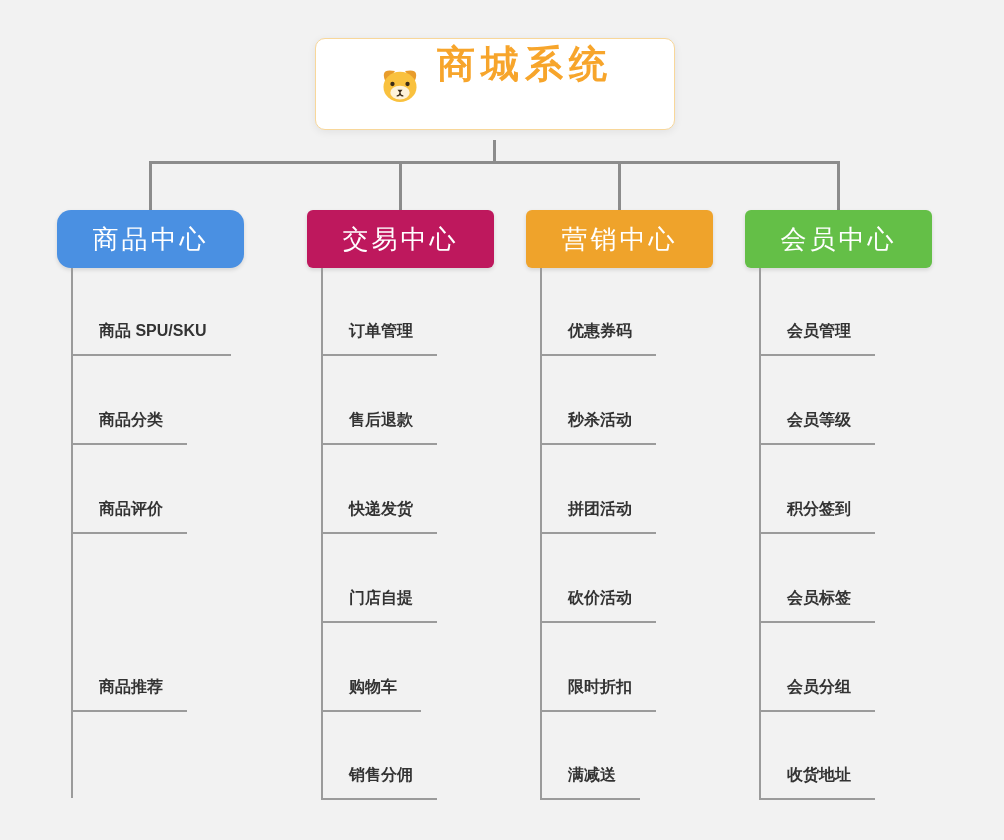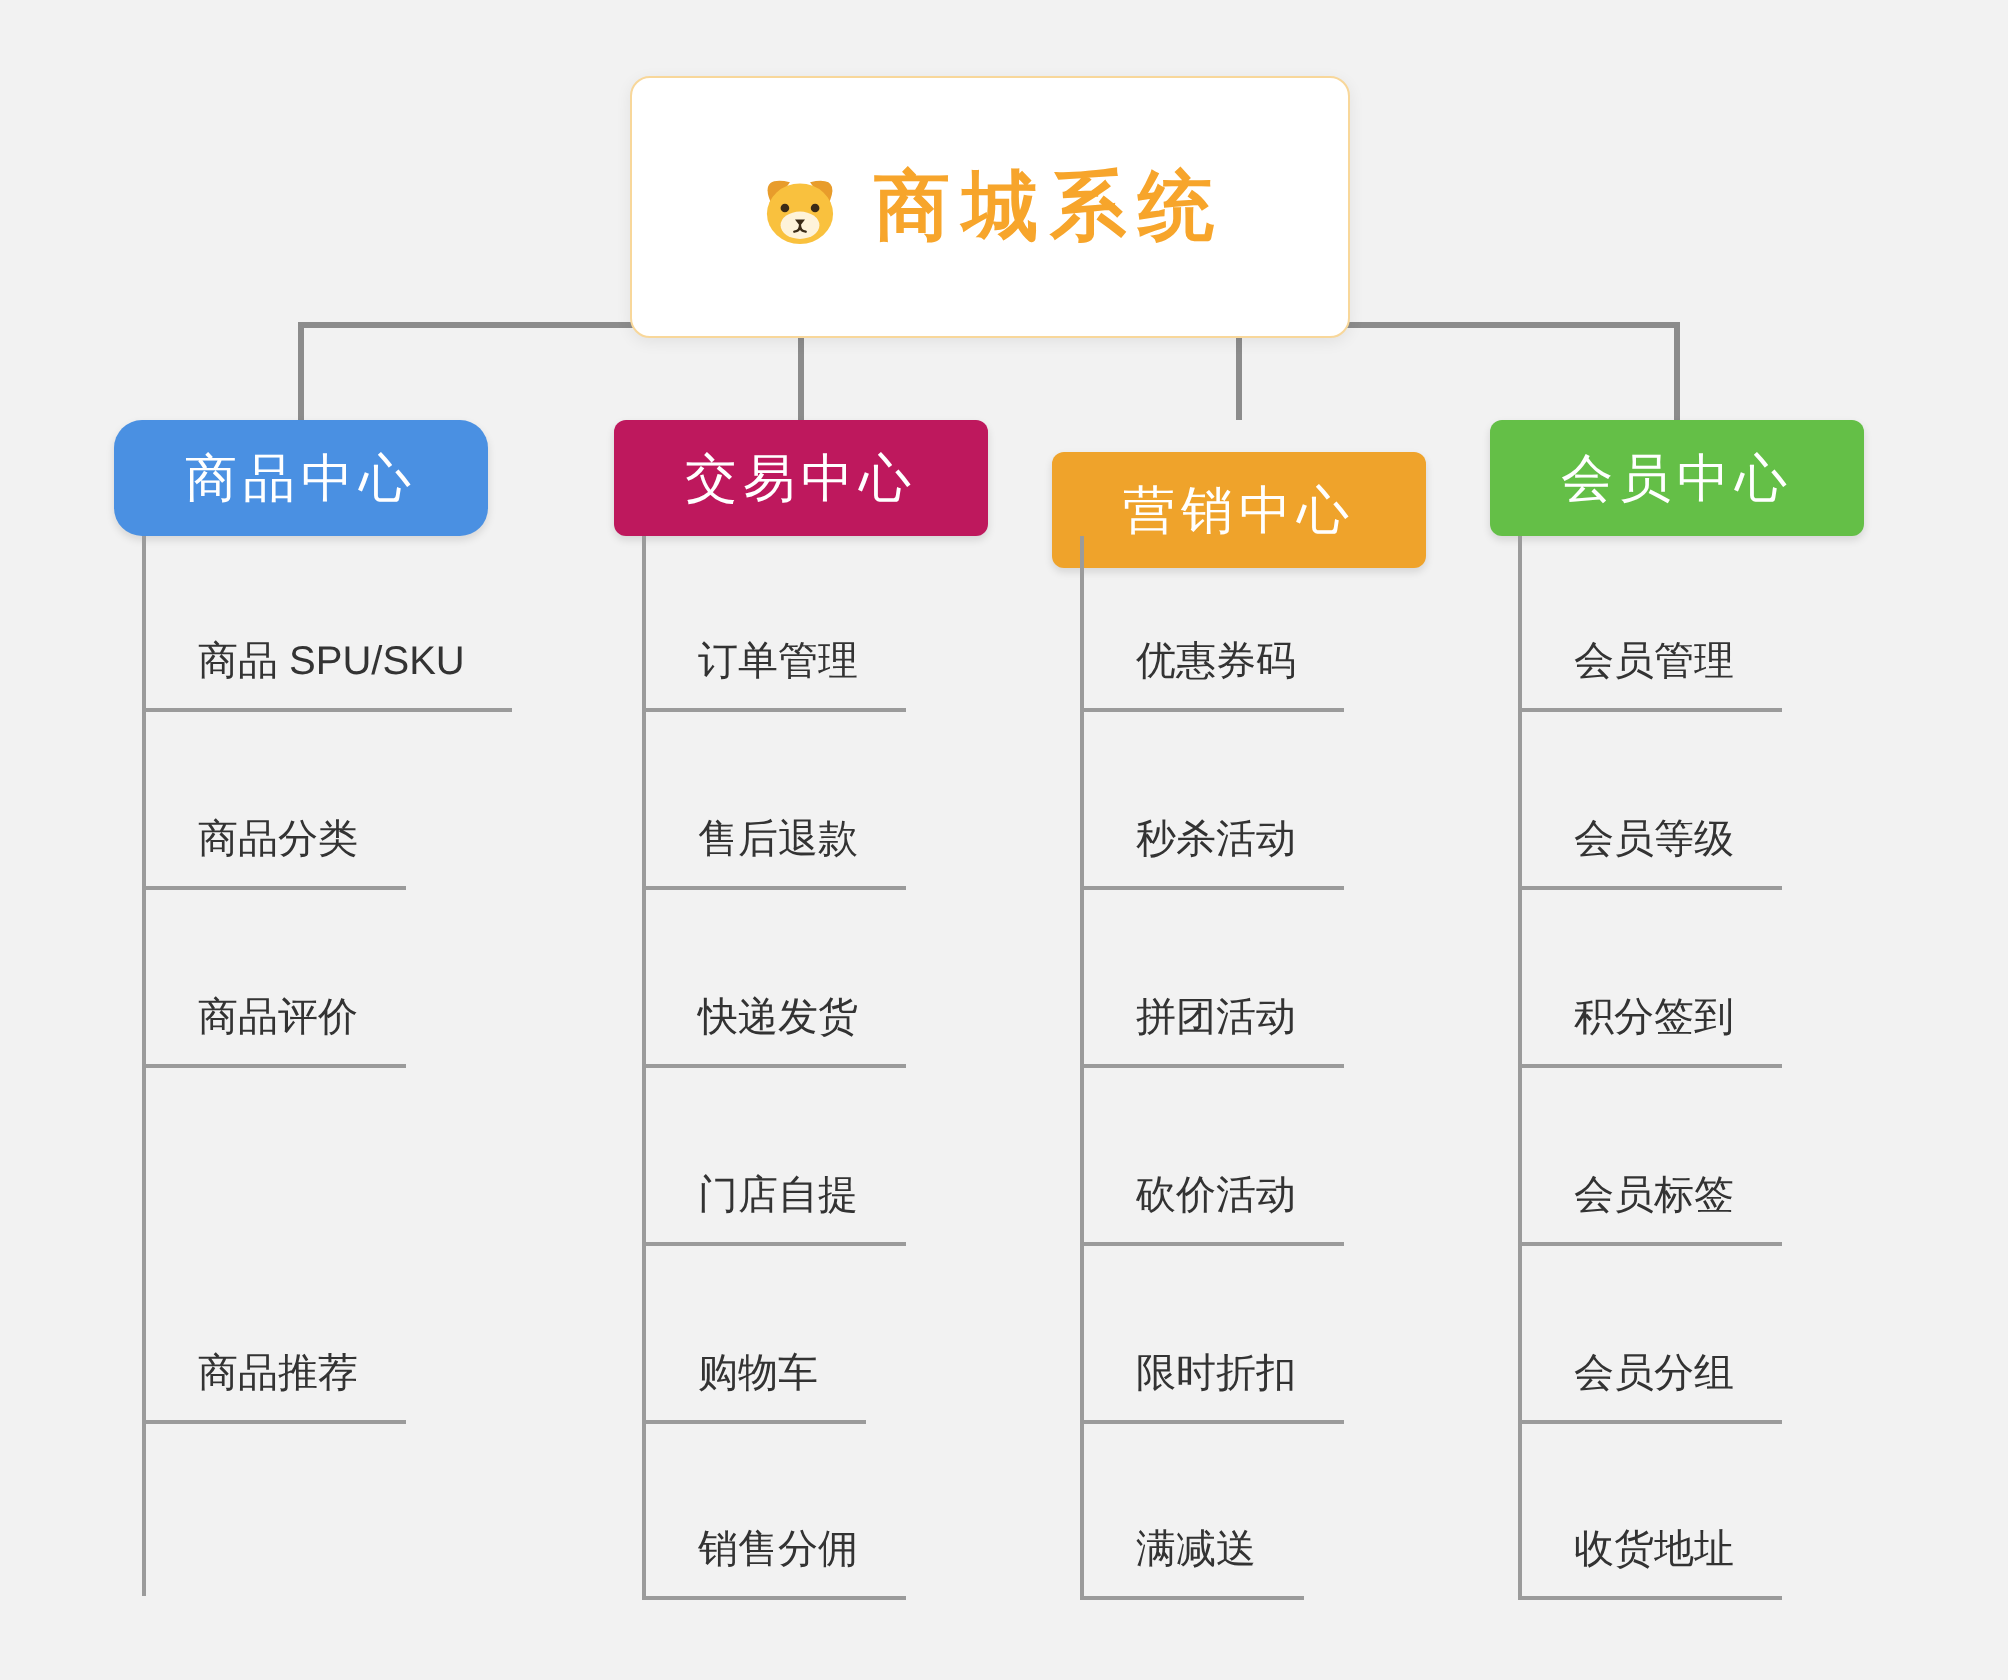--- a/index.html
+++ b/index.html
@@ -21,27 +21,26 @@
   .drop      { top: 163px; width: 3px; height: 47px; }
   .drop-0 { left: 149px; }
   .drop-1 { left: 399px; }
   .drop-2 { left: 618px; }
   .drop-3 { left: 837px; }
 
   
   .root-node {
     position: absolute;
     left: 315px; top: 38px;
-    width: 360px; height: 131px;
+    width: 360px; height: 92px;
     background: #ffffff;
     border: 1px solid #f8d79a;
     border-radius: 10px;
     box-shadow: 0 2px 8px rgba(0,0,0,0.07);
     display: flex;
-    align-items: center;
     justify-content: center;
     gap: 14px;
   }
   .root-label {
     font-size: 38px;
     font-weight: bold;
     letter-spacing: 6px;
     color: #f7a52b;
     white-space: nowrap;
   }
@@ -57,45 +56,46 @@
     align-items: center;
     justify-content: center;
     color: #ffffff;
     font-size: 26px;
     letter-spacing: 3px;
     white-space: nowrap;
     box-shadow: 0 2px 4px rgba(0,0,0,0.12);
   }
   .b0 { left: 57px; border-radius: 14px; }
   .b1 { left: 307px; }
-  .b2 { left: 526px; margin-top: 16px; }
+  .b2 { left: 526px; }
   .b3 { left: 745px; }
 
   
   .spine {
     position: absolute;
     top: 268px;
     width: 2px;
     height: 530px;
     background: #9b9b9b;
   }
   .s0 { left: 71px; }
   .s1 { left: 321px; }
   .s2 { left: 540px; }
   .s3 { left: 759px; }
 
   
   .child {
     position: absolute;
-    font-size: 20px;
+    font-size: 16px;
     line-height: 28px;
     color: #333333;
     padding: 0 24px 9px 28px;
     border-bottom: 2px solid #9b9b9b;
     white-space: nowrap;
+    font-weight: bold;
   }
   .c0 { left: 71px; }
   .c1 { left: 321px; }
   .c2 { left: 540px; }
   .c3 { left: 759px; }
   .r0 { top: 317px; }
   .r1 { top: 406px; }
   .r2 { top: 495px; }
   .r3 { top: 584px; }
   .r4 { top: 673px; }

